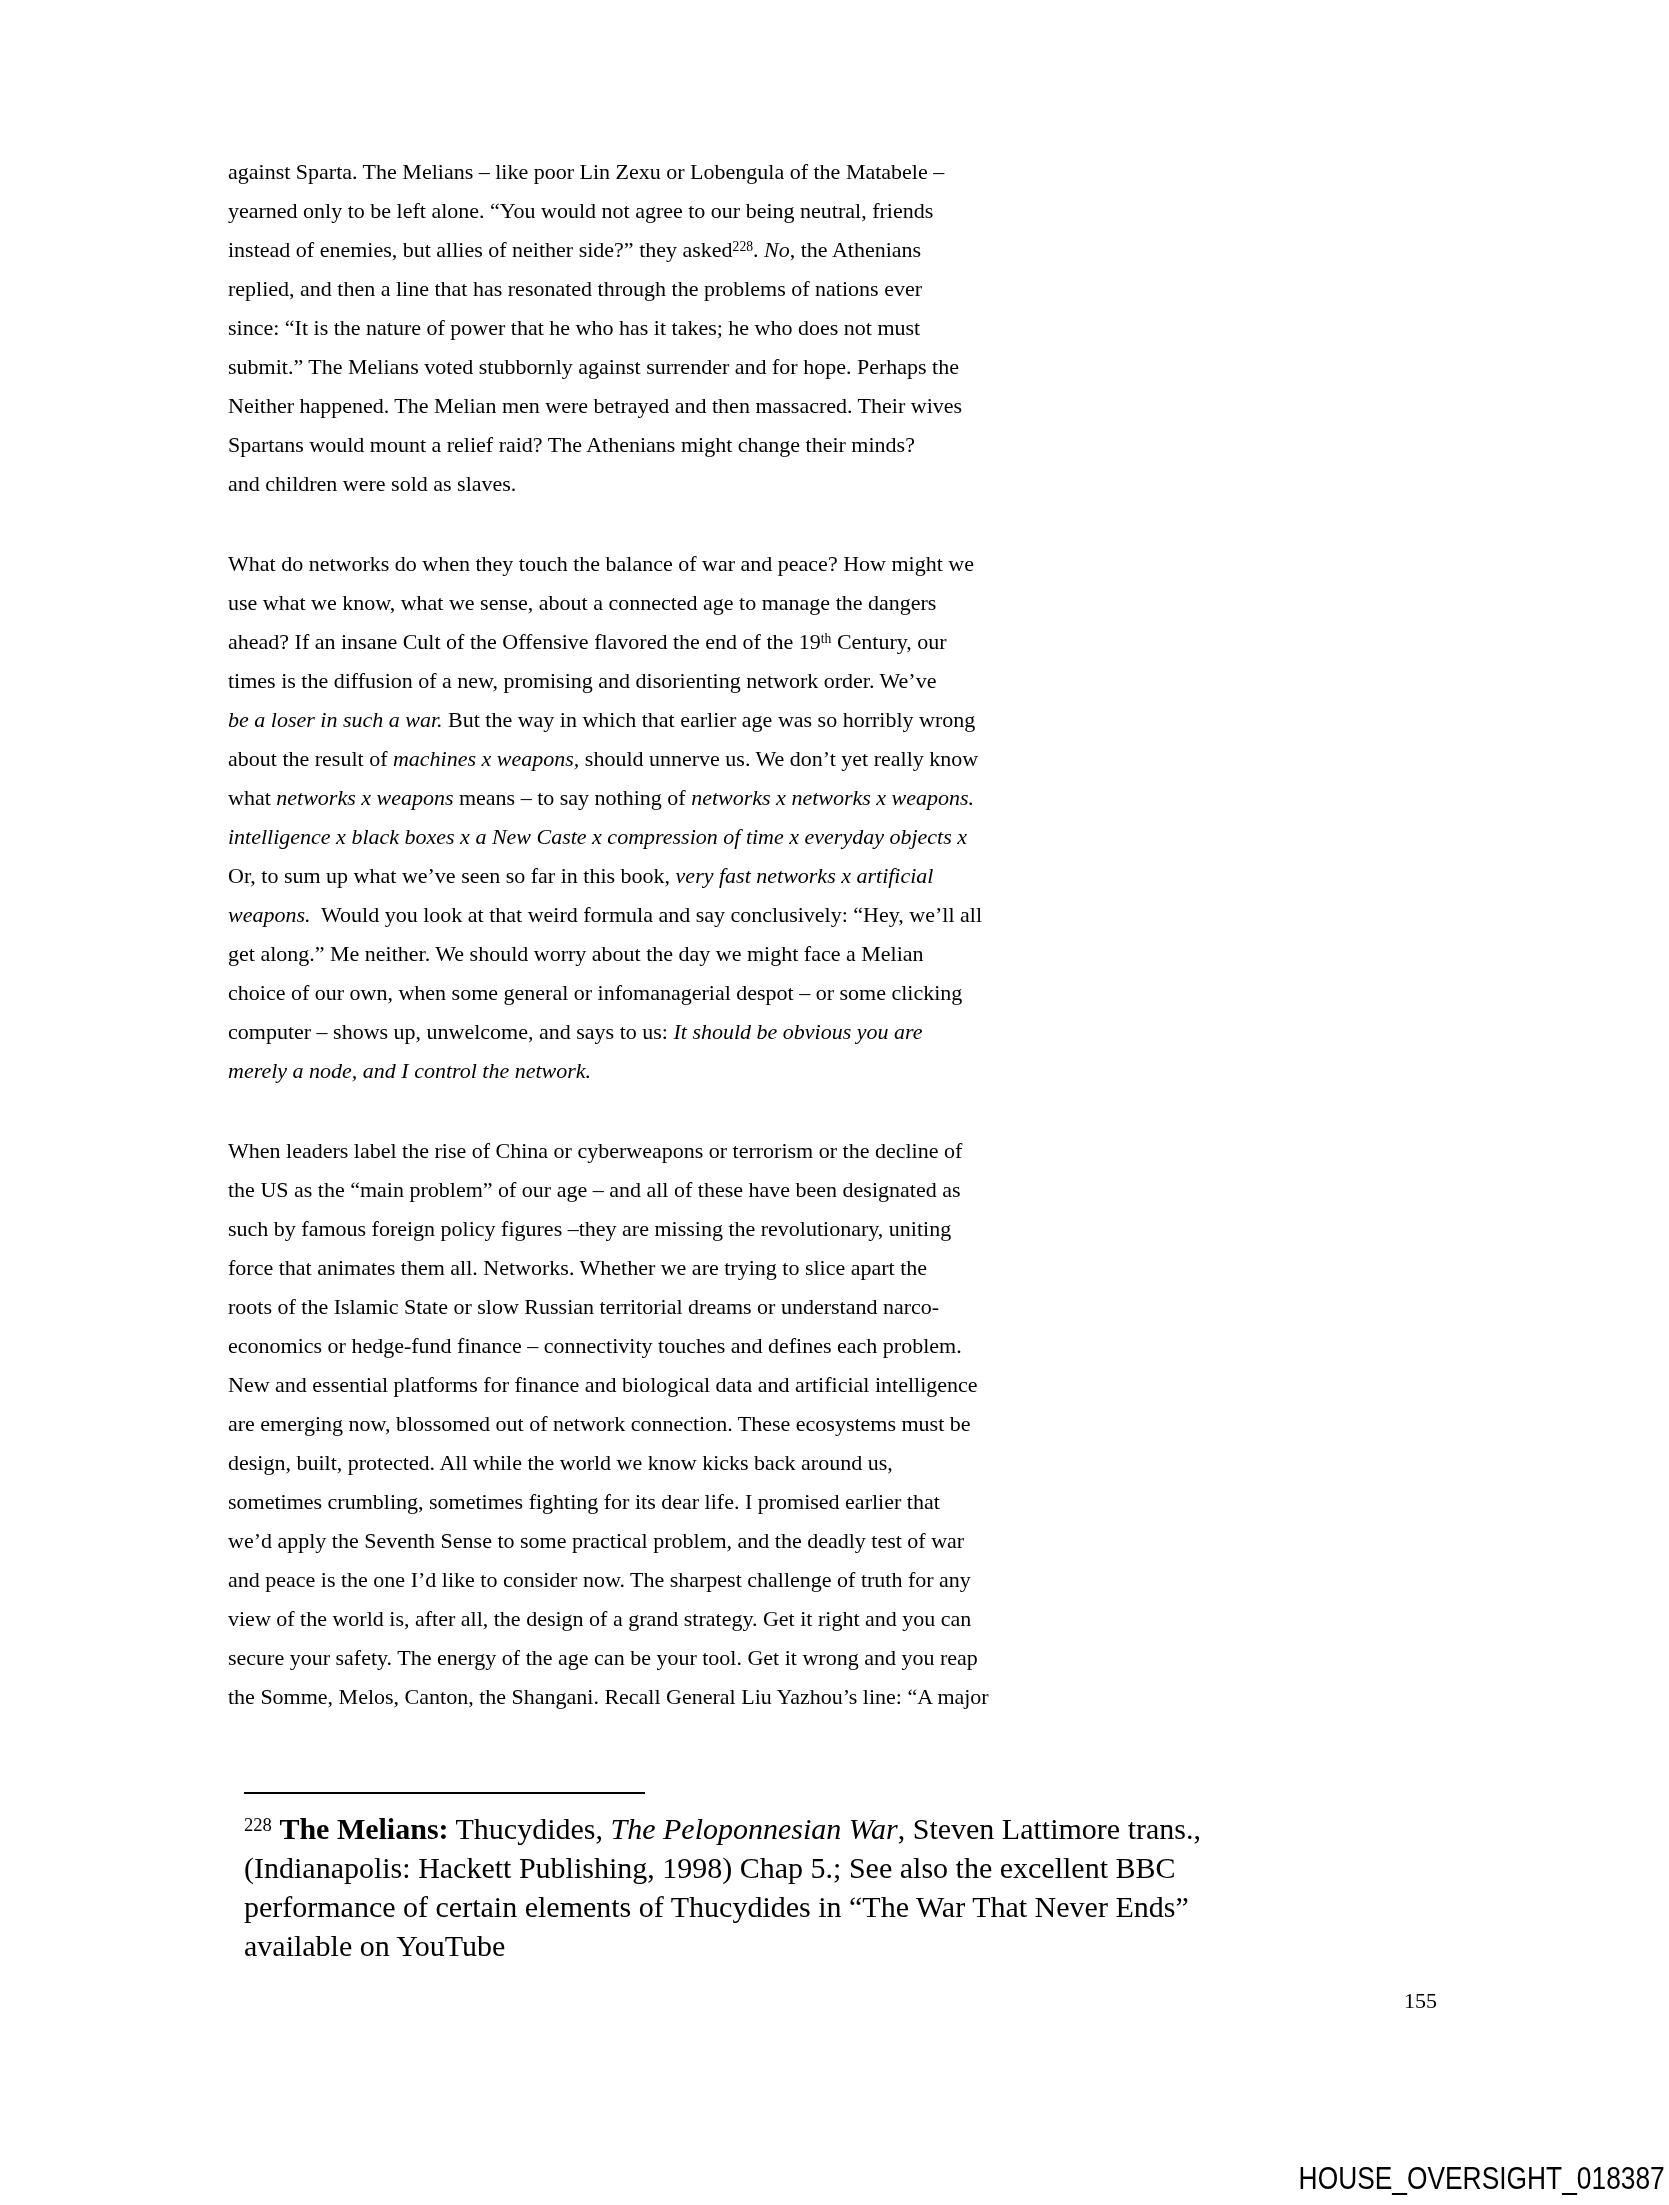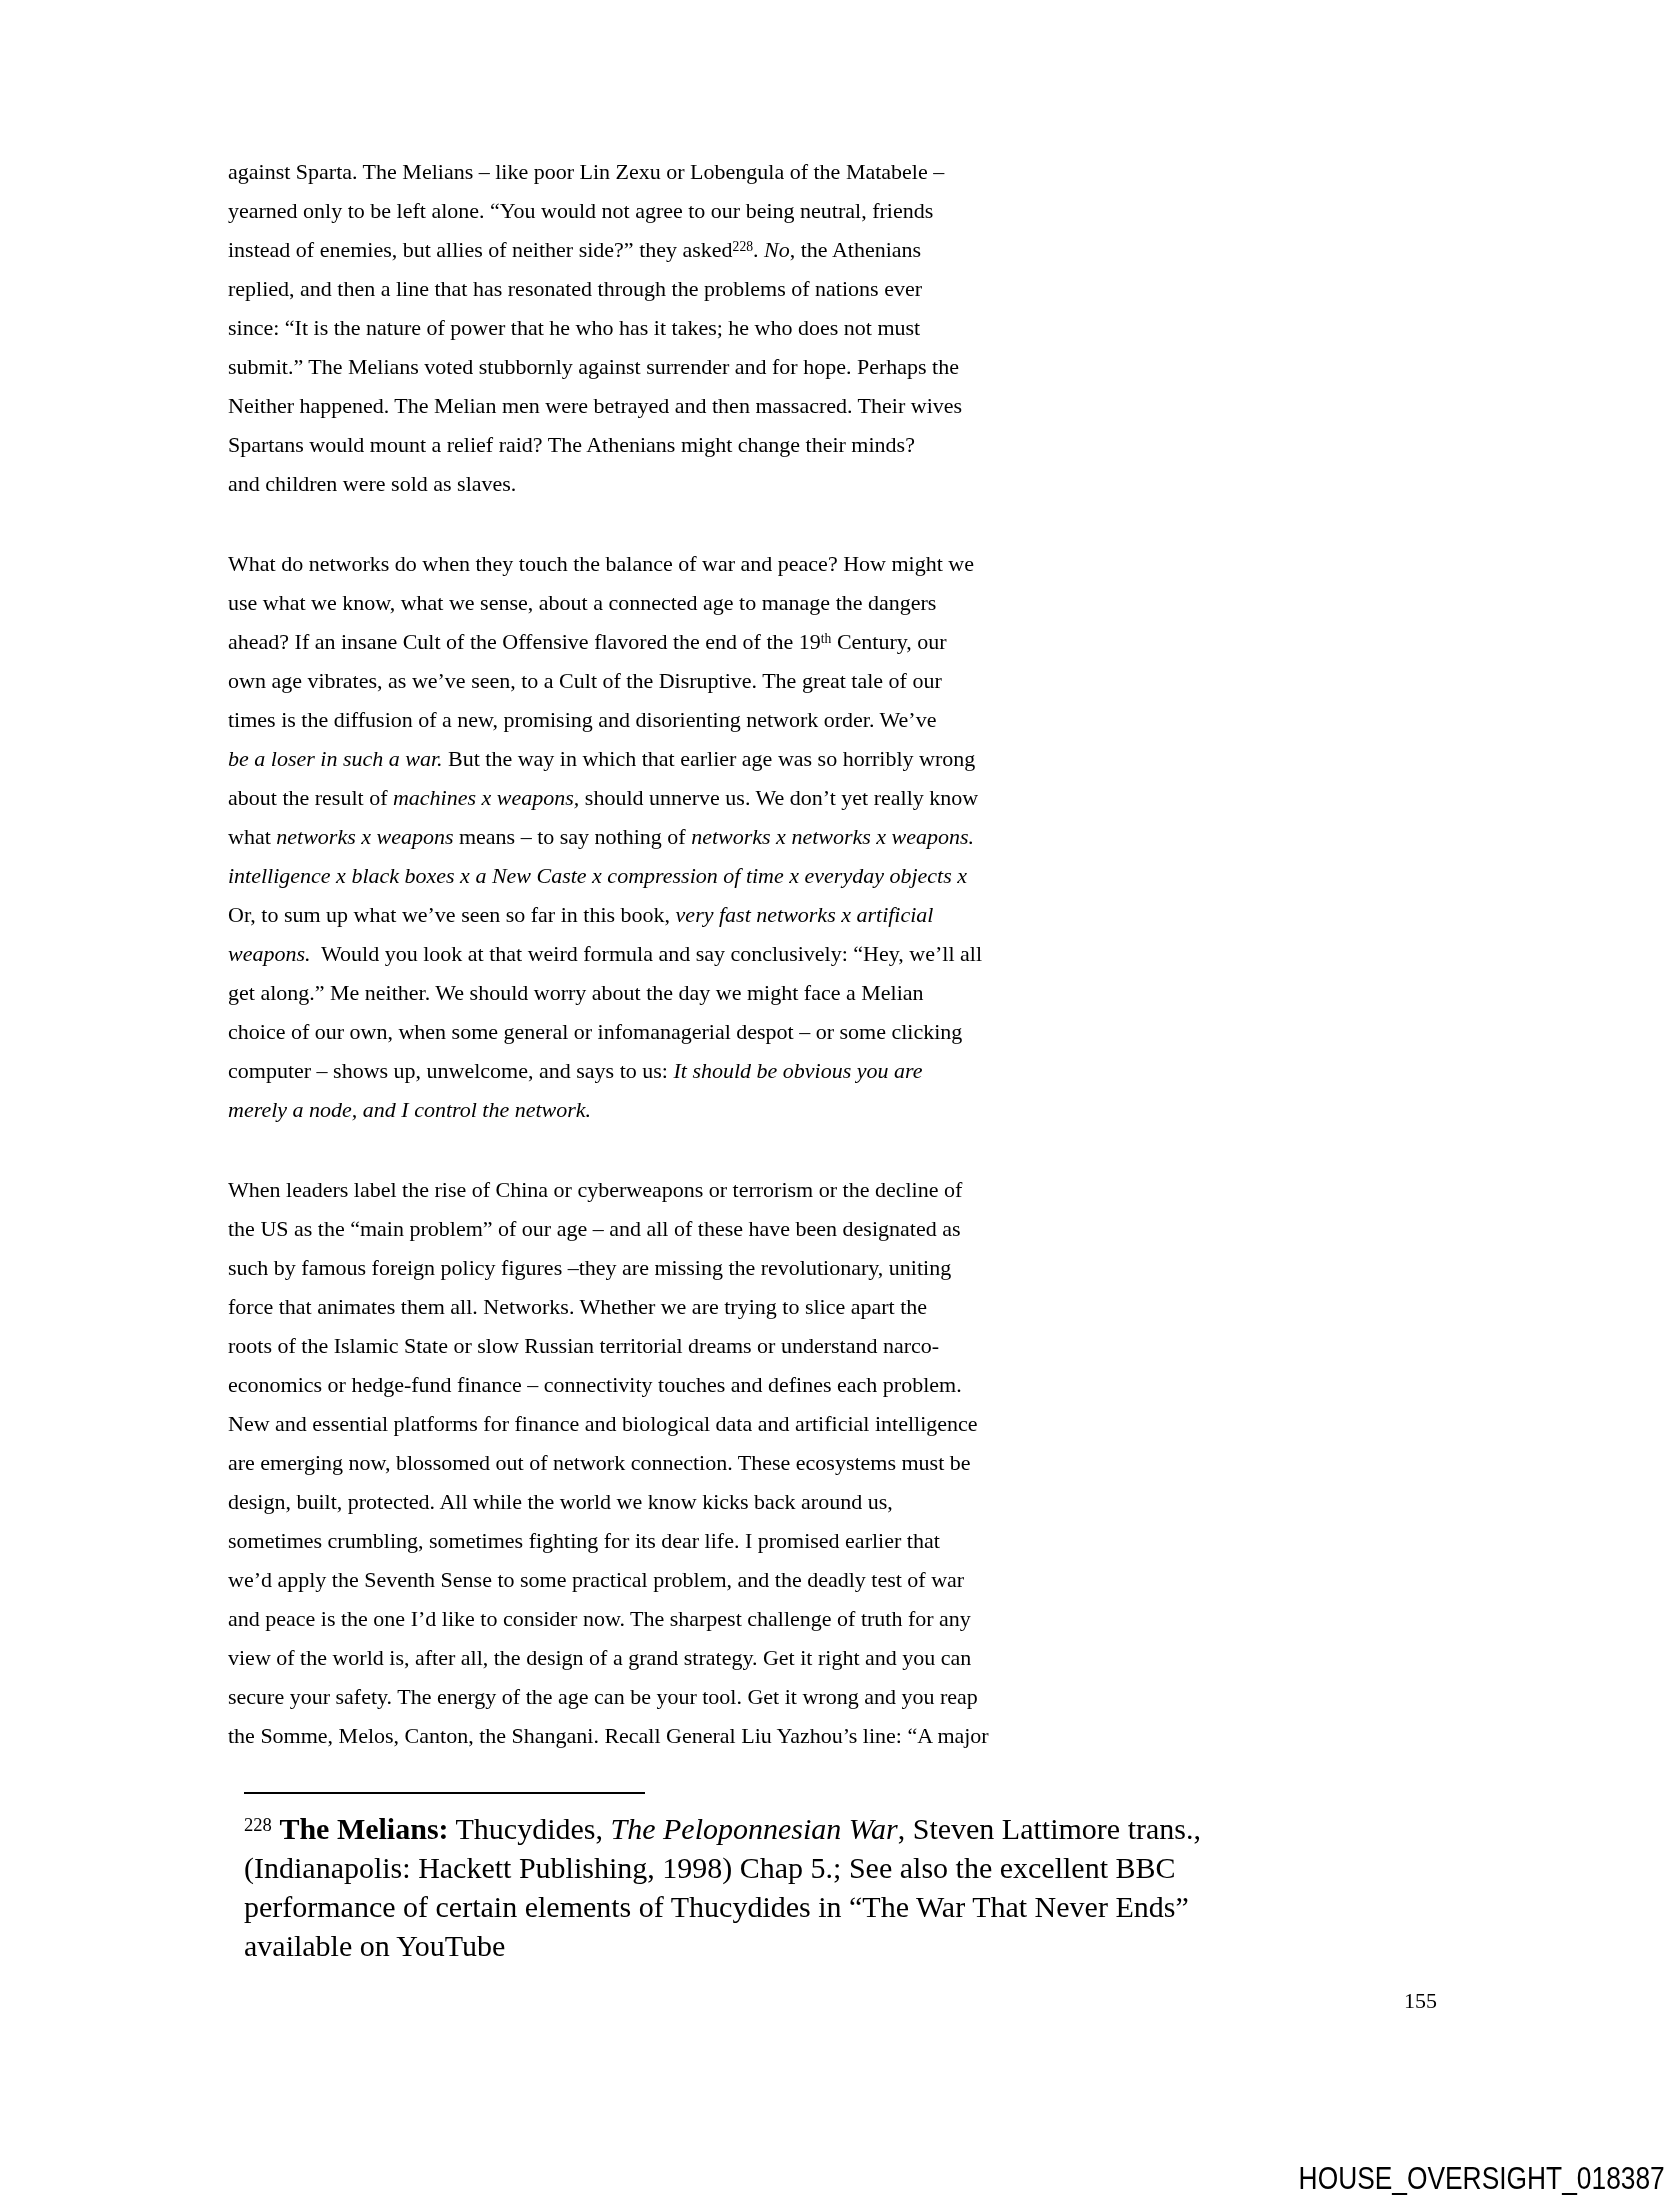--- a/index.html
+++ b/index.html
@@ -79,21 +79,20 @@
         <div class="line"><span>since: “It is the nature of power that he who has it takes; he who does not must</span></div>
         <div class="line"><span>submit.” The Melians voted stubbornly against surrender and for hope. Perhaps the</span></div>
         <div class="line"><span>Neither happened. The Melian men were betrayed and then massacred. Their wives</span></div>
         <div class="line"><span>Spartans would mount a relief raid? The Athenians might change their minds?</span></div>
         <div class="line"><span>and children were sold as slaves.</span></div>
       </div>
       <div class="paragraph">
         <div class="line"><span>What do networks do when they touch the balance of war and peace? How might we</span></div>
         <div class="line"><span>use what we know, what we sense, about a connected age to manage the dangers</span></div>
         <div class="line"><span>ahead? If an insane Cult of the Offensive flavored the end of the 19</span><span class="sup">th</span><span> Century, our</span></div>
-        <div class="line"><span>own age vibrates, as we’ve seen, to a Cult of the Disruptive. The great tale of our</span></div>
         <div class="line"><span>times is the diffusion of a new, promising and disorienting network order. We’ve</span></div>
         <div class="line"><span class="i">be a loser in such a war.</span><span> But the way in which that earlier age was so horribly wrong</span></div>
         <div class="line"><span>about the result of </span><span class="i">machines x weapons,</span><span> should unnerve us. We don’t yet really know</span></div>
         <div class="line"><span>what </span><span class="i">networks x weapons</span><span> means – to say nothing of </span><span class="i">networks x networks x weapons.</span></div>
         <div class="line"><span class="i">intelligence x black boxes x a New Caste x compression of time x everyday objects x</span></div>
         <div class="line"><span>Or, to sum up what we’ve seen so far in this book, </span><span class="i">very fast networks x artificial</span></div>
         <div class="line"><span class="i">weapons.</span><span>&nbsp; Would you look at that weird formula and say conclusively: “Hey, we’ll all</span></div>
         <div class="line"><span>get along.” Me neither. We should worry about the day we might face a Melian</span></div>
         <div class="line"><span>choice of our own, when some general or infomanagerial despot – or some clicking</span></div>
         <div class="line"><span>computer – shows up, unwelcome, and says to us: </span><span class="i">It should be obvious you are</span></div>

